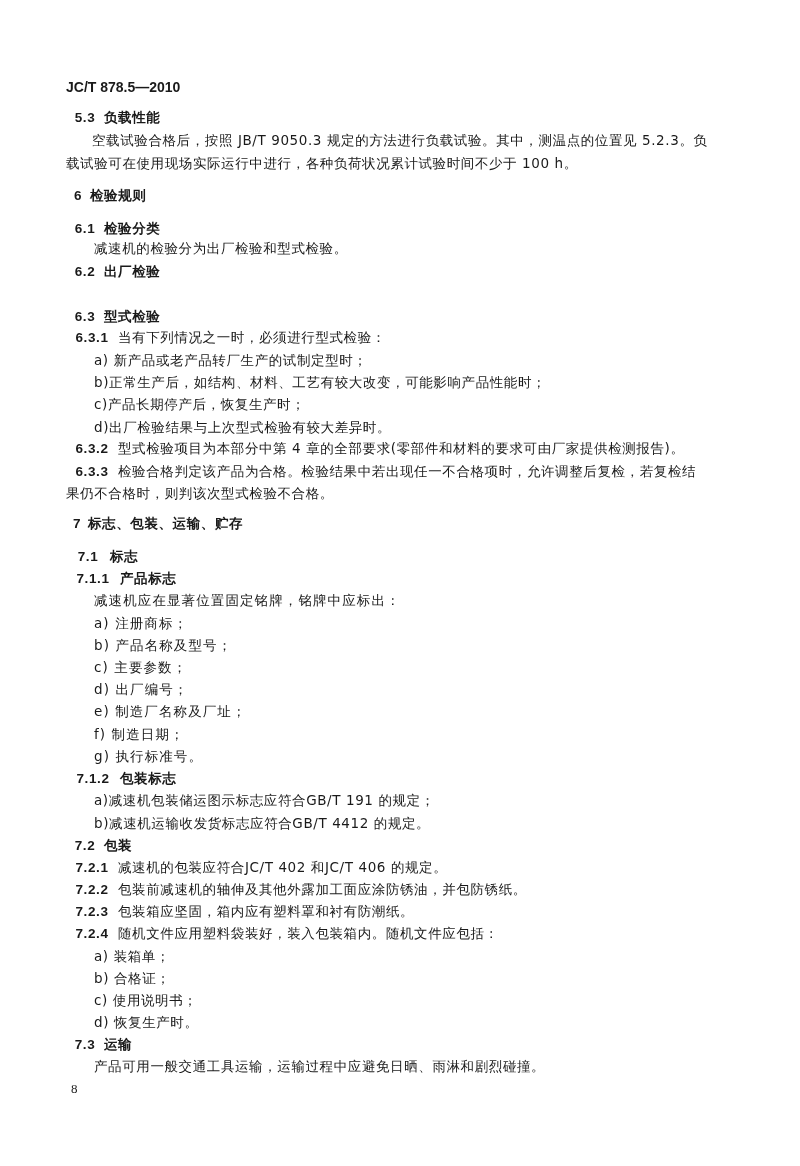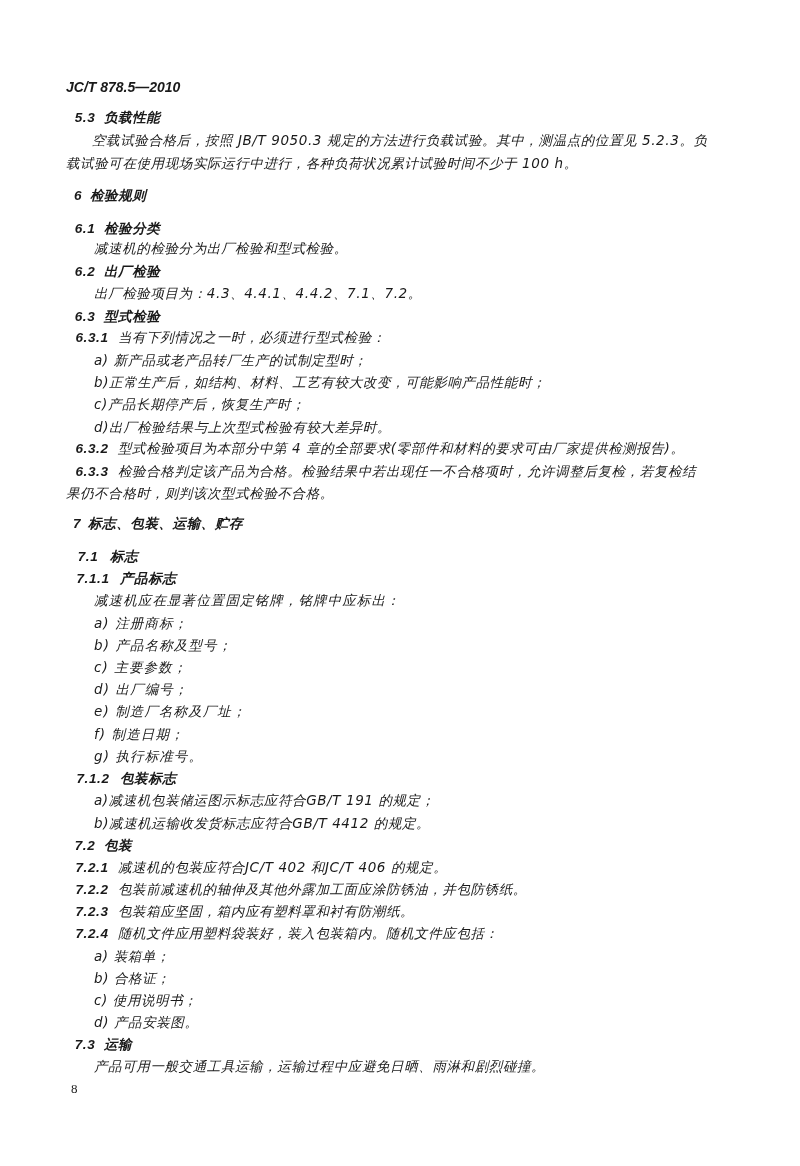--- a/index.html
+++ b/index.html
@@ -1,21 +1,21 @@
 <!DOCTYPE html>
 <html><head>
 <meta charset="utf-8">
 <style>
   html, body { margin: 0; padding: 0; }
   body {
     width: 800px; height: 1166px; background: #ffffff; position: relative; overflow: hidden;
     font-family: "DejaVu Sans", "Liberation Sans", sans-serif; color: #1a1a1a;
   }
   .page { position: absolute; left: 0; top: 0; width: 800px; height: 1166px; }
-  .line { position: absolute; left: 66px; font-size: 13.5px; line-height: 18px; white-space: nowrap; letter-spacing: 0.6px; font-style: italic; }
+  .line { position: absolute; left: 66px; font-size: 13.5px; line-height: 18px; white-space: nowrap; letter-spacing: 0.6px; }
   .hdr { font-family: "Liberation Sans", sans-serif; font-weight: bold; font-size: 14px; letter-spacing: 0; }
   .bold { font-weight: bold; text-align: center; }
   .num { display: inline-block; font-family: "Liberation Sans", sans-serif; }
   .ind1 { left: 94px; text-align: right; }
   .wide { letter-spacing: 1.1px; }
   .pageno { position: absolute; left: 71px; font-family: "Liberation Serif", serif; font-size: 13px; }
 </style>
 </head>
 <body>
 
@@ -34,21 +34,20 @@
   </div>
 
   <div class="line bold" style="top:219px">
     <span class="num" style="width:38px">6.1</span><span>检验分类</span>
   </div>
   <div class="line ind1" style="top:239px">减速机的检验分为出厂检验和型式检验。</div>
 
   <div class="line bold" style="top:262px">
     <span class="num" style="width:38px">6.2</span><span>出厂检验</span>
   </div>
-  <div class="line ind1" style="top:284px">出厂检验项目为：4.3、4.4.1、4.4.2、7.1、7.2。</div>
 
   <div class="line bold" style="top:307px">
     <span class="num" style="width:38px">6.3</span><span>型式检验</span>
   </div>
   <div class="line" style="top:328px">
     <span class="num bold" style="width:52px">6.3.1</span><span>当有下列情况之一时，必须进行型式检验：</span>
   </div>
   <div class="line ind1" style="top:373px">b)正常生产后，如结构、材料、工艺有较大改变，可能影响产品性能时；</div>
   <div class="line ind1" style="top:351px">a) 新产品或老产品转厂生产的试制定型时；</div>
   <div class="line ind1" style="top:395px">c)产品长期停产后，恢复生产时；</div>
@@ -98,21 +97,21 @@
   </div>
   <div class="line" style="top:902px">
     <span class="num bold" style="width:52px">7.2.3</span><span>包装箱应坚固，箱内应有塑料罩和衬有防潮纸。</span>
   </div>
   <div class="line" style="top:924px">
     <span class="num bold" style="width:52px">7.2.4</span><span>随机文件应用塑料袋装好，装入包装箱内。随机文件应包括：</span>
   </div>
   <div class="line ind1" style="top:947px">a) 装箱单；</div>
   <div class="line ind1" style="top:969px">b) 合格证；</div>
   <div class="line ind1" style="top:991px">c) 使用说明书；</div>
-  <div class="line ind1" style="top:1013px">d) 产品安装图。</div>
+  <div class="line ind1" style="top:1013px">d) 恢复生产时。</div>
 
   <div class="line bold" style="top:1035px">
     <span class="num" style="width:38px">7.3</span><span>运输</span>
   </div>
   <div class="line ind1" style="top:1057px">产品可用一般交通工具运输，运输过程中应避免日晒、雨淋和剧烈碰撞。</div>
 
   <div class="pageno" style="top:1081px">8</div>
 </div>
 
 </body></html>

